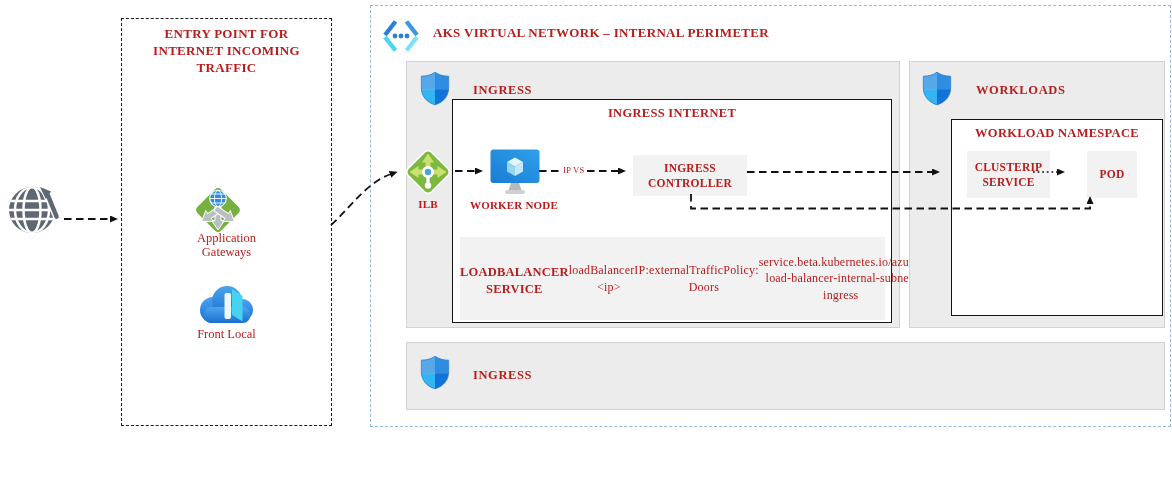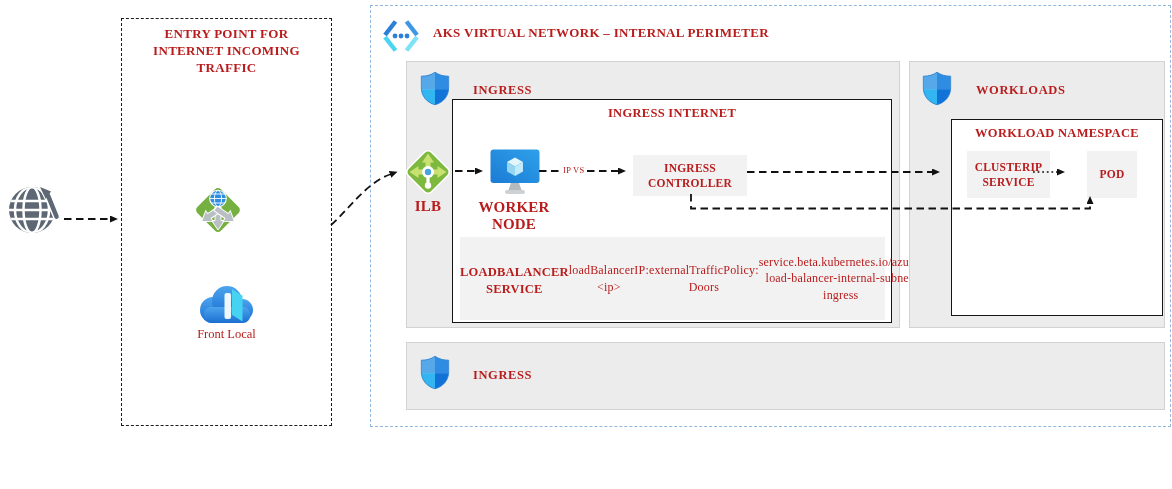--- a/index.html
+++ b/index.html
@@ -12,21 +12,21 @@
   .aks-panel{border:1.5px dashed #90b9e2;background:#fff;}
   .gray-panel{background:#ececec;border:1px solid #d2d2d2;}
   .ns-box{background:#fff;border:1.7px solid #141414;}
   .inner-box{background:#f2f2f2;display:flex;align-items:center;justify-content:center;
              font-weight:bold;font-size:11.5px;line-height:1.3;letter-spacing:.2px;text-align:center;}
   
   .title-lg{font-weight:bold;font-size:13px;letter-spacing:.3px;line-height:1.3;}
   .section-lbl{font-weight:bold;font-size:12.5px;letter-spacing:.6px;}
   .ns-title{font-weight:bold;font-size:12.5px;letter-spacing:.3px;}
   .icon-lbl{font-size:12.5px;line-height:1.15;}
-  .small-bold{font-weight:bold;font-size:15px;letter-spacing:.2px;}
+  .small-bold{font-weight:bold;font-size:11px;letter-spacing:.2px;}
   .lb-title{font-weight:bold;font-size:12.5px;margin-top:4px;}
   .lb-line{font-size:12px;line-height:16.3px;}
   .ipvs{font-size:8.5px;background:#fff;padding:0 1px;letter-spacing:.3px;}
   svg{display:block;}
   #arrows{pointer-events:none;z-index:60;}
   .z70{z-index:70;}
 </style>
 </head>
 <body>
 
@@ -84,20 +84,21 @@
         </g>
         <circle cx="27" cy="15.5" r="8.3" fill="#2e8ce2" stroke="#fff" stroke-width="1.1"></circle>
         <g stroke="rgba(255,255,255,.9)" stroke-width="1" fill="none">
           <ellipse cx="27" cy="15.5" rx="3.6" ry="8"></ellipse>
           <line x1="19" y1="15.5" x2="35" y2="15.5"></line>
           <line x1="20.2" y1="11" x2="33.8" y2="11"></line>
           <line x1="20.2" y1="20" x2="33.8" y2="20"></line>
         </g>
       </svg>
     </div>
+    <div class="abs ctr icon-lbl" style="left:50px;right:50px;top:212px;">Application Gateways</div>
 
     <div class="abs" style="left:72px;top:262px;width:66px;height:48px;">
       <svg width="66" height="48" viewBox="0 0 66 48">
         <defs>
           <linearGradient id="fd" x1="0" y1="0" x2="0" y2="1">
             <stop offset="0" stop-color="#4da4ee"></stop>
               <stop offset="1" stop-color="#1a6fd0"></stop>
           </linearGradient>
         </defs>
         <g fill="url(#fd)">

